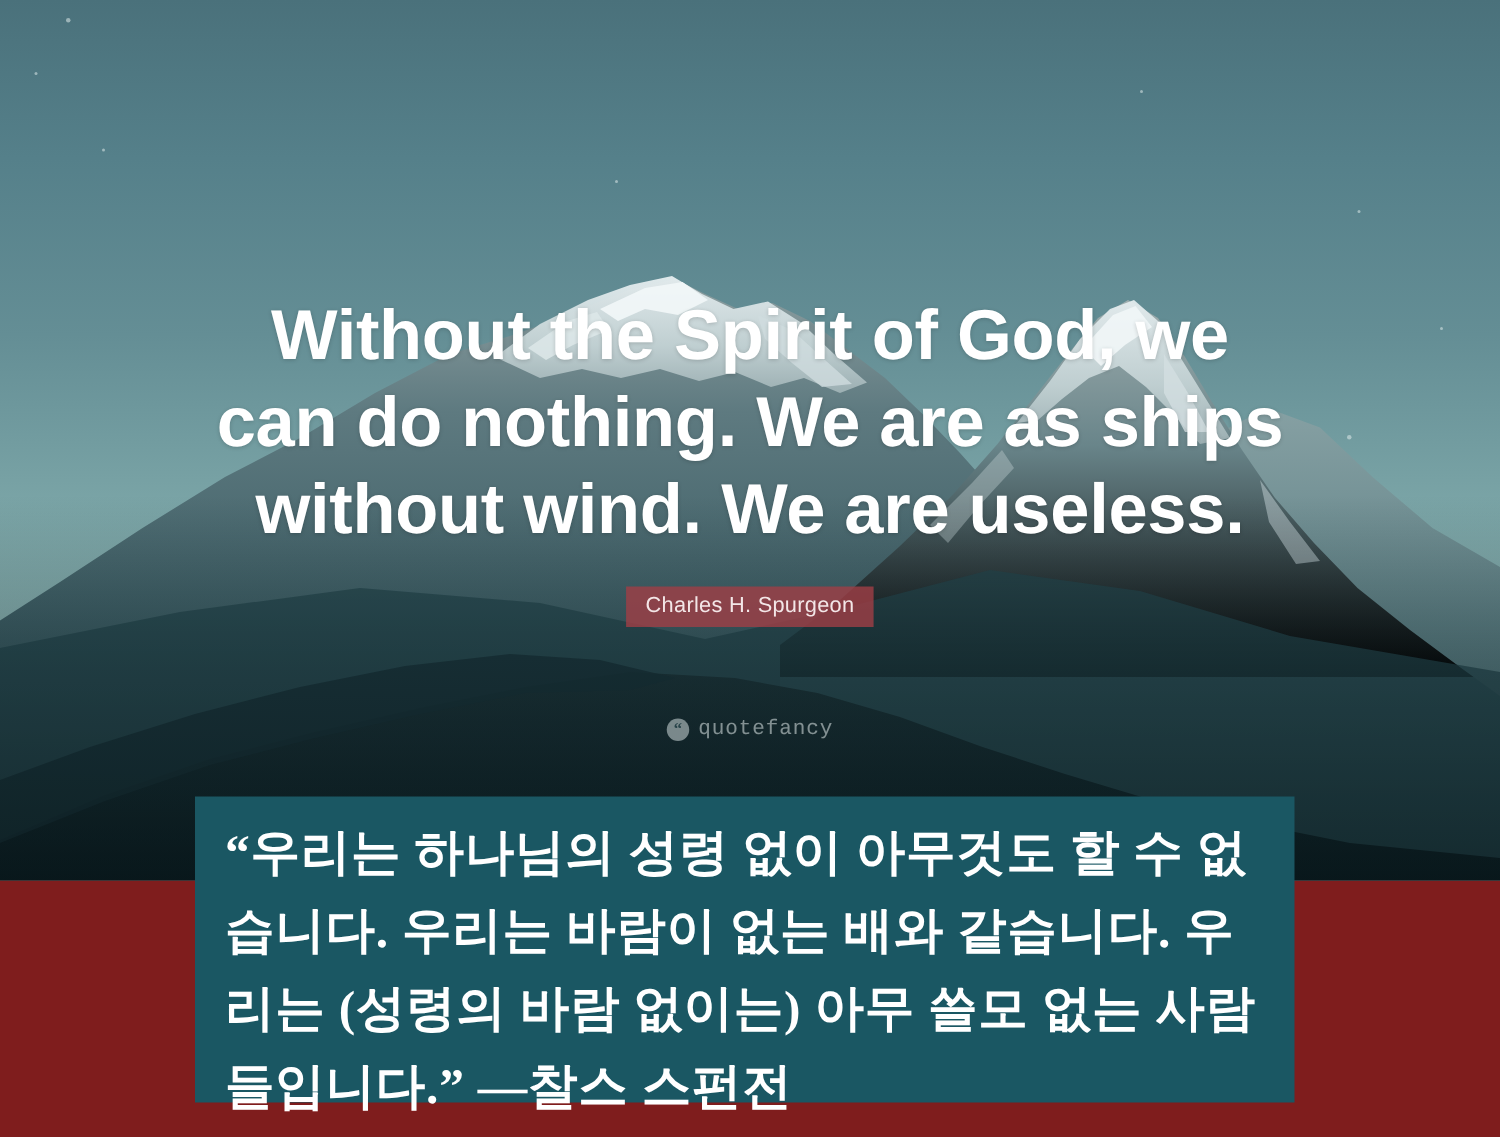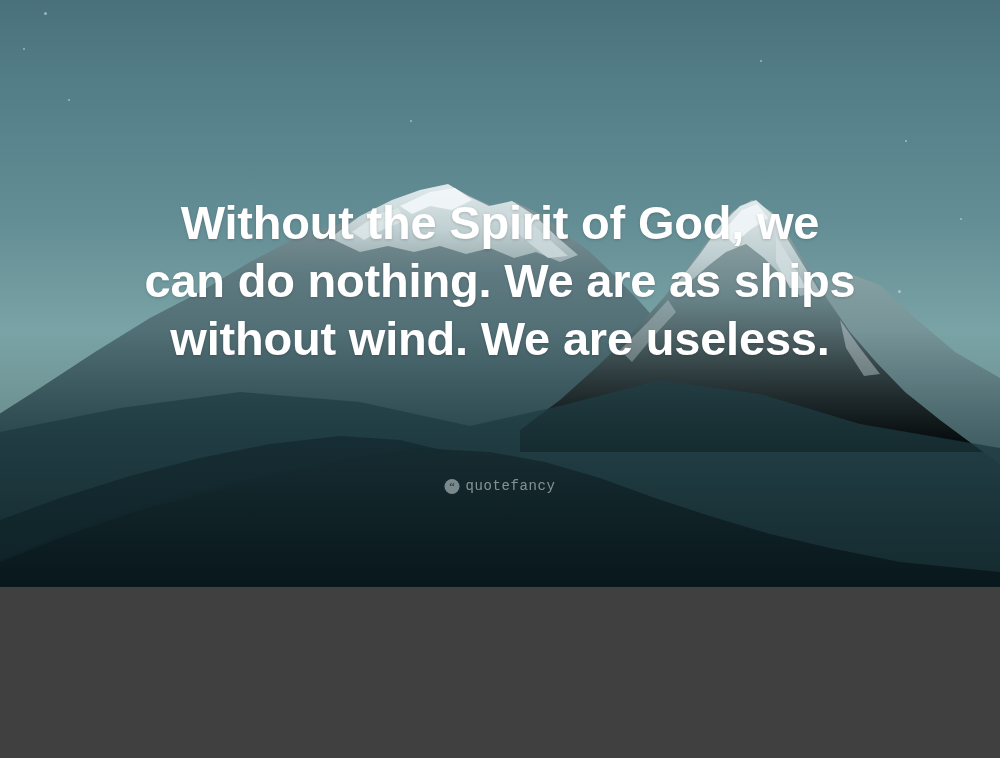--- a/index.html
+++ b/index.html
@@ -8,21 +8,21 @@
     background: #000000;
   }
   body {
     font-family: "Liberation Sans", sans-serif;
   }
 
   #poster {
     position: relative;
     width: 1000px;
     height: 758px;
-    background: #404040;
+    background: #7f1d1d;
     overflow: hidden;
   }
 
   
   .photo {
     position: absolute;
     left: 0;
     top: 0;
     width: 1000px;
     height: 587px;
@@ -229,20 +229,27 @@
                L350,462 L280,476 L210,492 L140,510 L70,534 L0,562 Z" fill="#19333a" opacity="0.9"></path>
     </svg>
 
     <div class="photo-shade"></div>
   </div>
 
   <div class="quote-en">Without the Spirit of God, we
 can do nothing. We are as ships
 without wind. We are useless.</div>
 
+  <div class="badge">Charles H. Spurgeon</div>
 
   <div class="watermark">
     <span class="wm-logo">“</span>
     <span class="wm-text">quotefancy</span>
   </div>
 
+  <div class="ko-panel">
+    <div class="ko-text">“우리는 하나님의 성령 없이 아무것도 할 수 없
+습니다. 우리는 바람이 없는 배와 같습니다. 우
+리는 (성령의 바람 없이는) 아무 쓸모 없는 사람
+들입니다.” ―찰스 스펀전</div>
+  </div>
 
 </div>
 
 </body></html>

